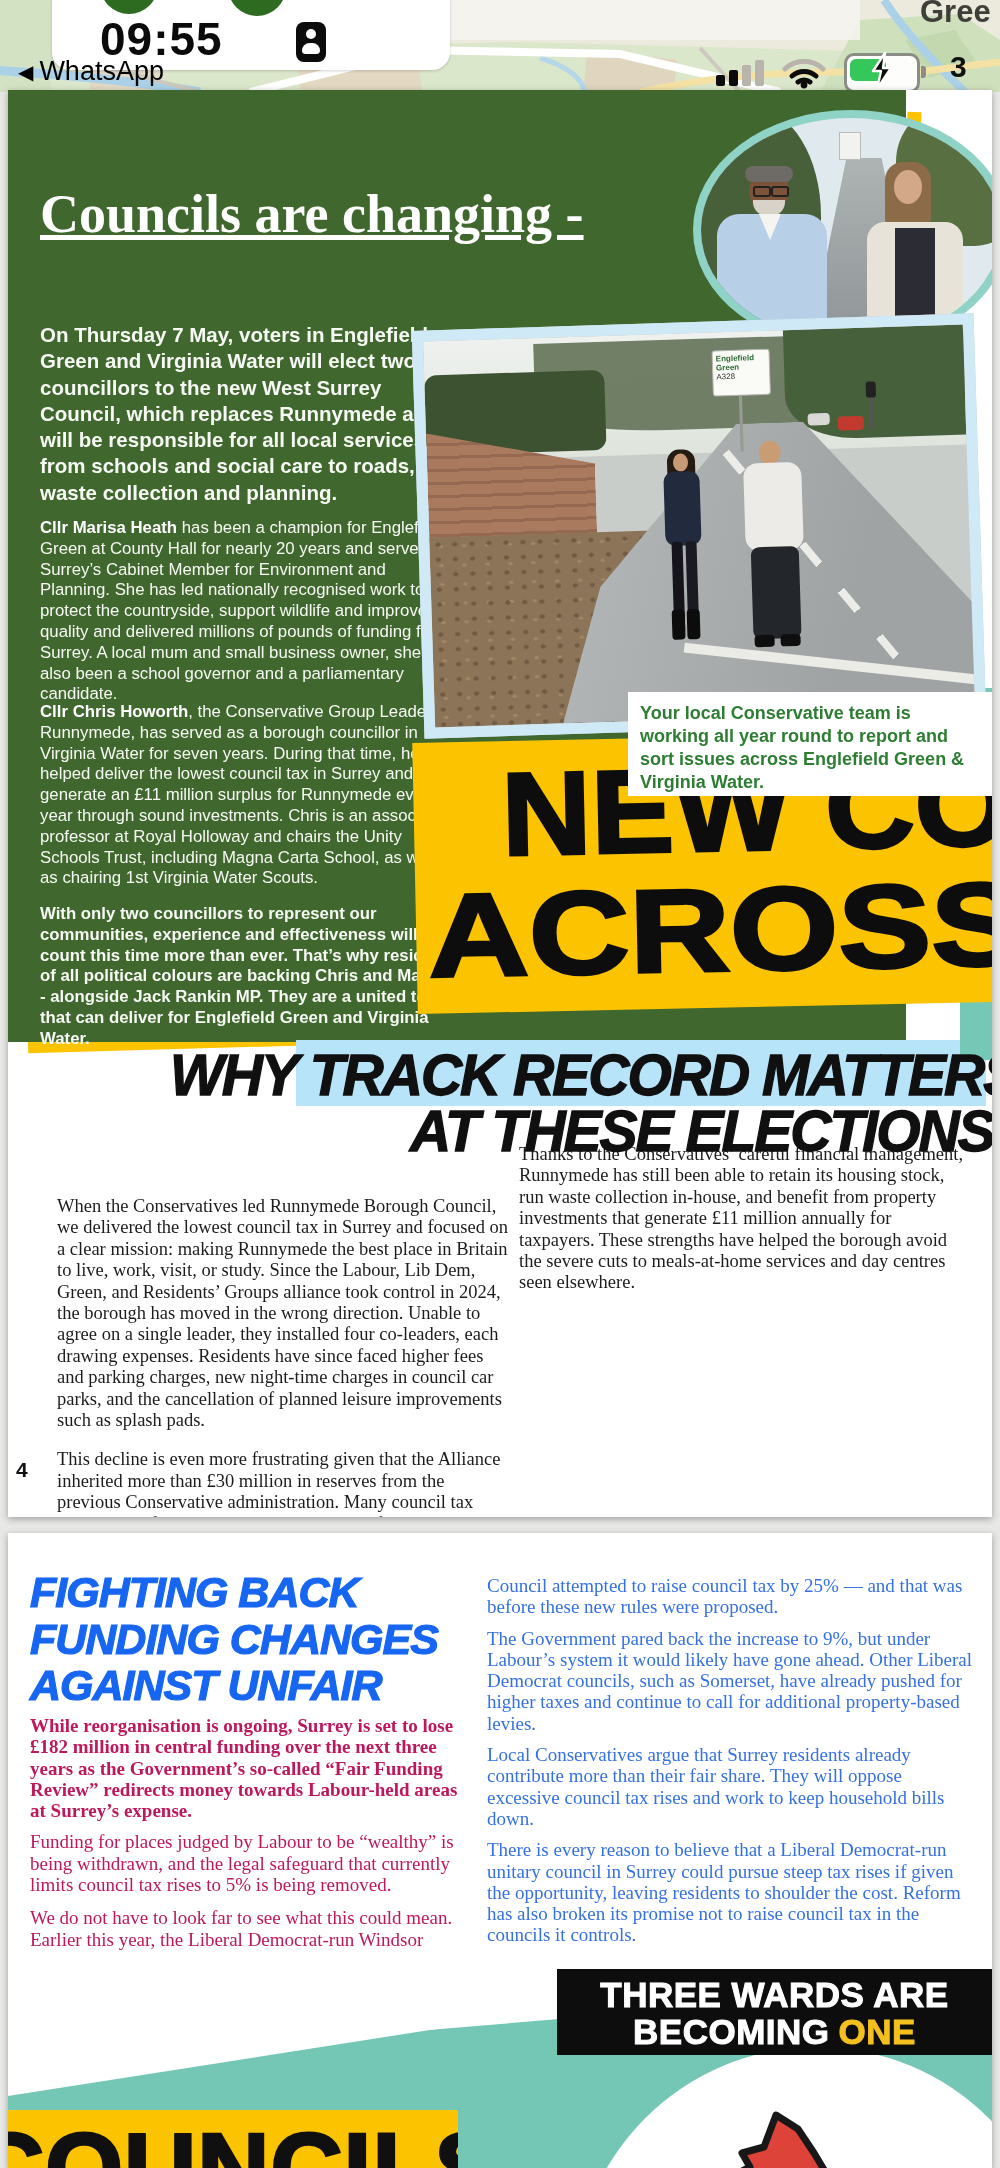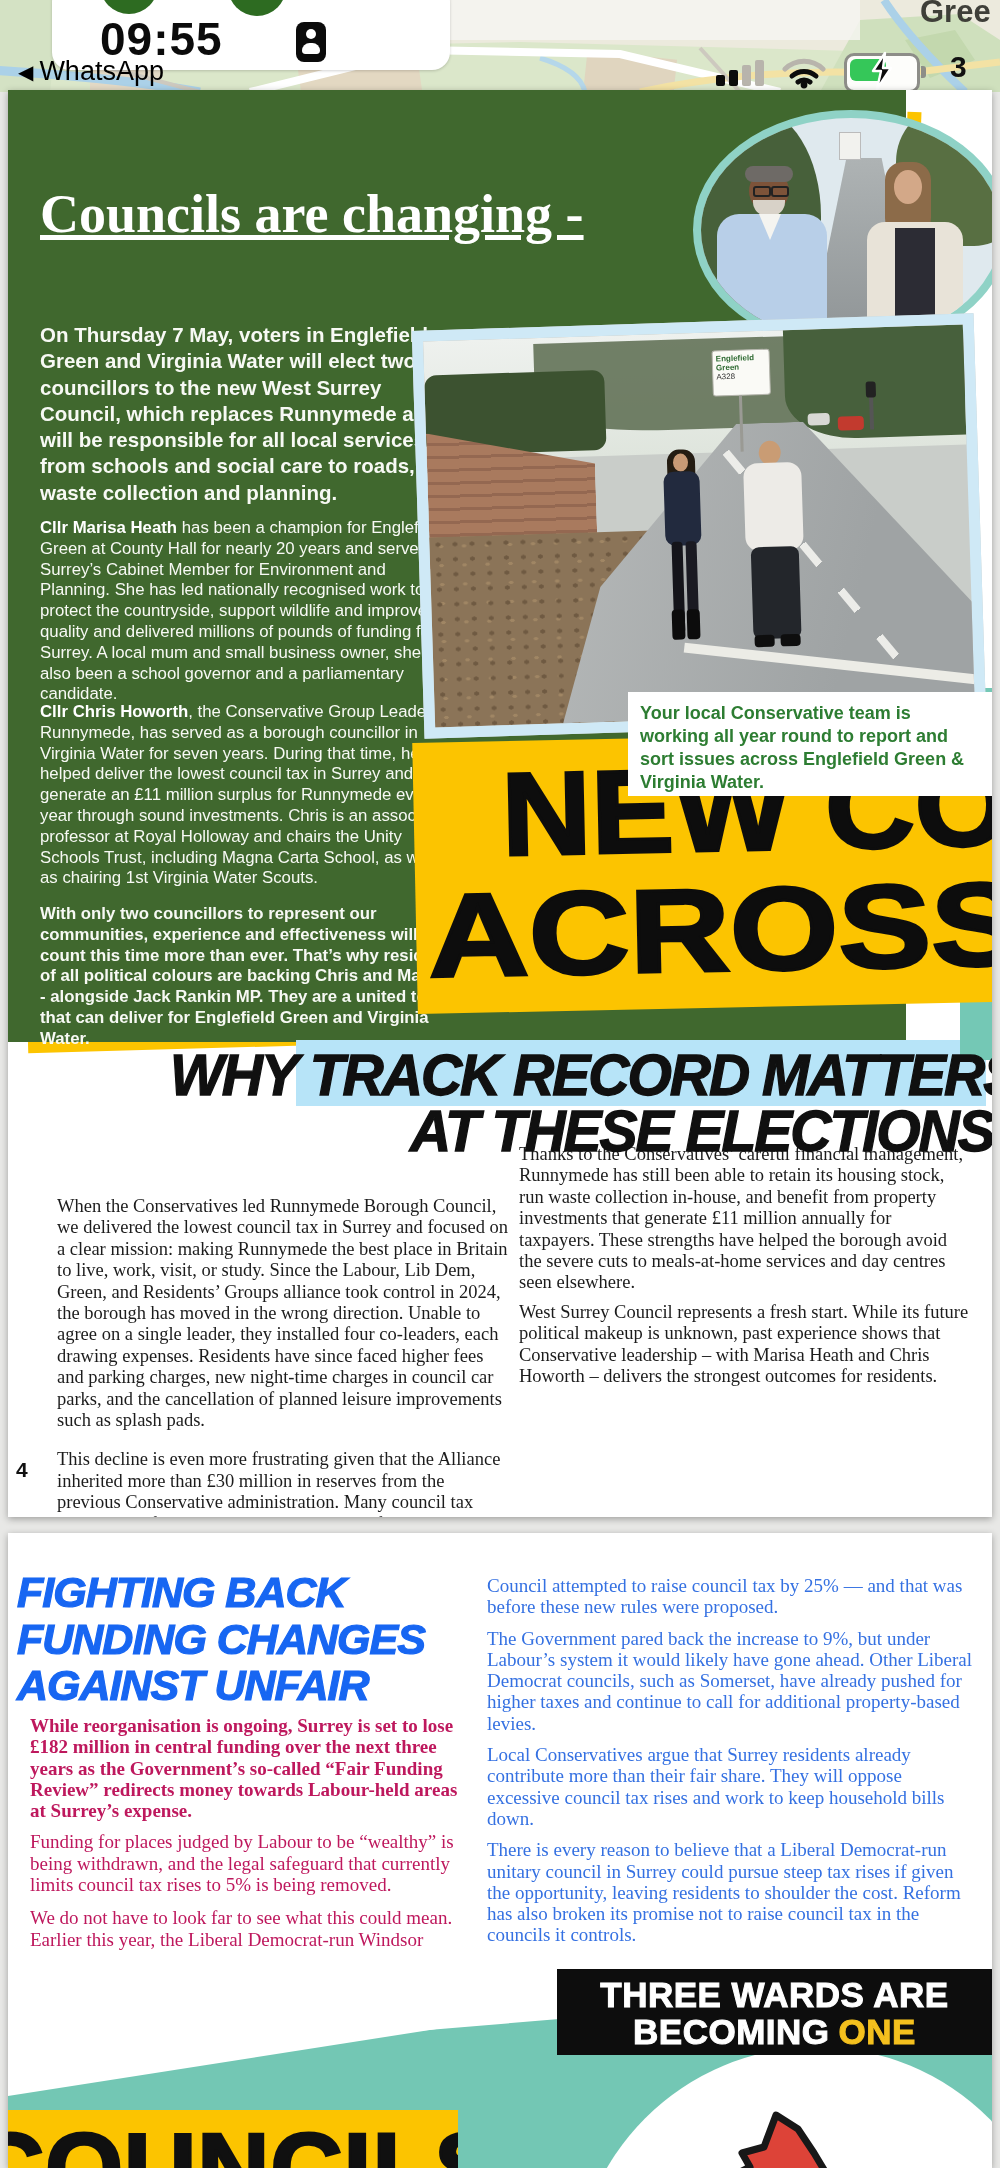--- a/index.html
+++ b/index.html
@@ -61,21 +61,21 @@
        -webkit-text-stroke:1.3px #101010;z-index:2;white-space:nowrap;}
   .why1{left:162px;top:952px;}
   .why2{left:402px;top:1008px;}
   .cols{font-family:"Liberation Serif","DejaVu Serif",serif;font-size:18.5px;line-height:21.4px;color:#1c1c1c;}
   .c41{left:49px;top:1106px;width:454px;}
   .c42{left:511px;top:1054px;width:452px;}
   .c41 p,.c42 p{margin:0 0 0 0;}
   .c41 .gap{margin-top:18px;} .c42 .gap{margin-top:8px;}
   .pnum{left:8px;top:1368px;font-size:21px;font-weight:bold;color:#111;}
   
-  .p5h{left:9px;top:36px;font-size:43px;line-height:46.5px;font-style:italic;font-weight:bold;
+  .p5h{left:22px;top:36px;font-size:43px;line-height:46.5px;font-style:italic;font-weight:bold;
        color:#1766f2;-webkit-text-stroke:1.2px #1766f2;letter-spacing:-1px;z-index:2;}
   .p5serif{font-family:"Liberation Serif","DejaVu Serif",serif;font-size:19px;line-height:21.3px;}
   .c51{left:22px;top:182px;width:442px;color:#be185d;}
   .c51 .lead{font-weight:bold;margin:0 0 10px 0;}
   .c51 p{margin:0 0 12px 0;}
   .c52{left:479px;top:42px;width:486px;color:#3571e2;}
   .c52 p{margin:0 0 10px 0;}
   .teal{left:0;top:450px;width:984px;height:185px;background:#73c7b4;
         clip-path:polygon(0 82px,100% 0,100% 100%,0 100%);z-index:1;}
   .stripe{left:0;top:468px;width:556px;height:100px;background:#fff;
@@ -252,21 +252,20 @@
     <div class="abs whyrect"></div>
     <div class="abs why why1">WHY TRACK RECORD MATTERS</div>
     <div class="abs why why2">AT THESE ELECTIONS</div>
 
     <div class="abs cols c41">
       <p>When the Conservatives led Runnymede Borough Council, we delivered the lowest council tax in Surrey and focused on a clear mission: making Runnymede the best place in Britain to live, work, visit, or study. Since the Labour, Lib Dem, Green, and Residents’ Groups alliance took control in 2024, the borough has moved in the wrong direction. Unable to agree on a single leader, they installed four co-leaders, each drawing expenses. Residents have since faced higher fees and parking charges, new night-time charges in council car parks, and the cancellation of planned leisure improvements such as splash pads.</p>
       <p class="gap">This decline is even more frustrating given that the Alliance inherited more than £30 million in reserves from the previous Conservative administration. Many council tax payers are left wondering how such strong finances could unravel so quickly.</p>
     </div>
     <div class="abs cols c42">
       <p>Thanks to the Conservatives’ careful financial management, Runnymede has still been able to retain its housing stock, run waste collection in-house, and benefit from property investments that generate £11 million annually for taxpayers. These strengths have helped the borough avoid the severe cuts to meals-at-home services and day centres seen elsewhere.</p>
-      <p class="gap">West Surrey Council represents a fresh start. While its future political makeup is unknown, past experience shows that Conservative leadership – with Marisa Heath and Chris Howorth – delivers the strongest outcomes for residents.</p>
     </div>
     <div class="abs pnum">4</div>
   </div>
 
   <div class="abs card p5">
     <div class="abs p5h">
       <div>FIGHTING BACK</div>
       <div>FUNDING CHANGES</div>
       <div>AGAINST UNFAIR</div>
     </div>

